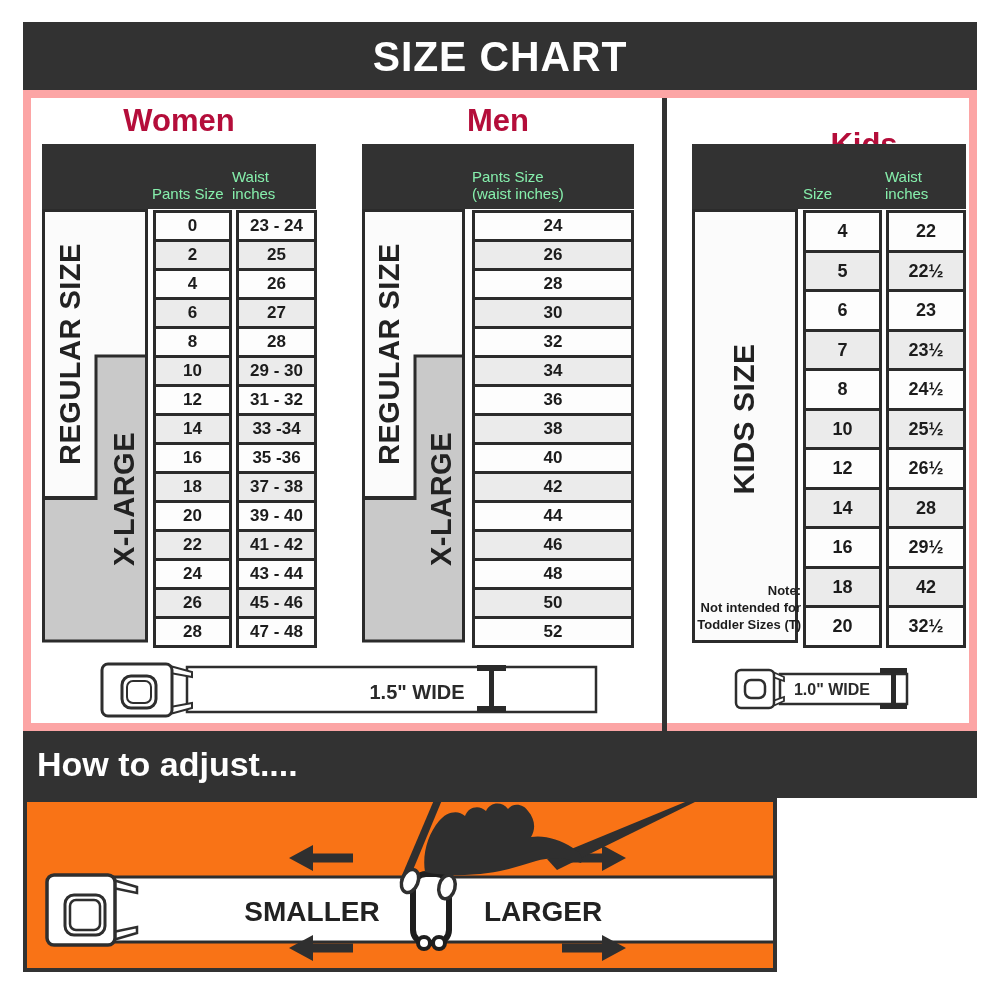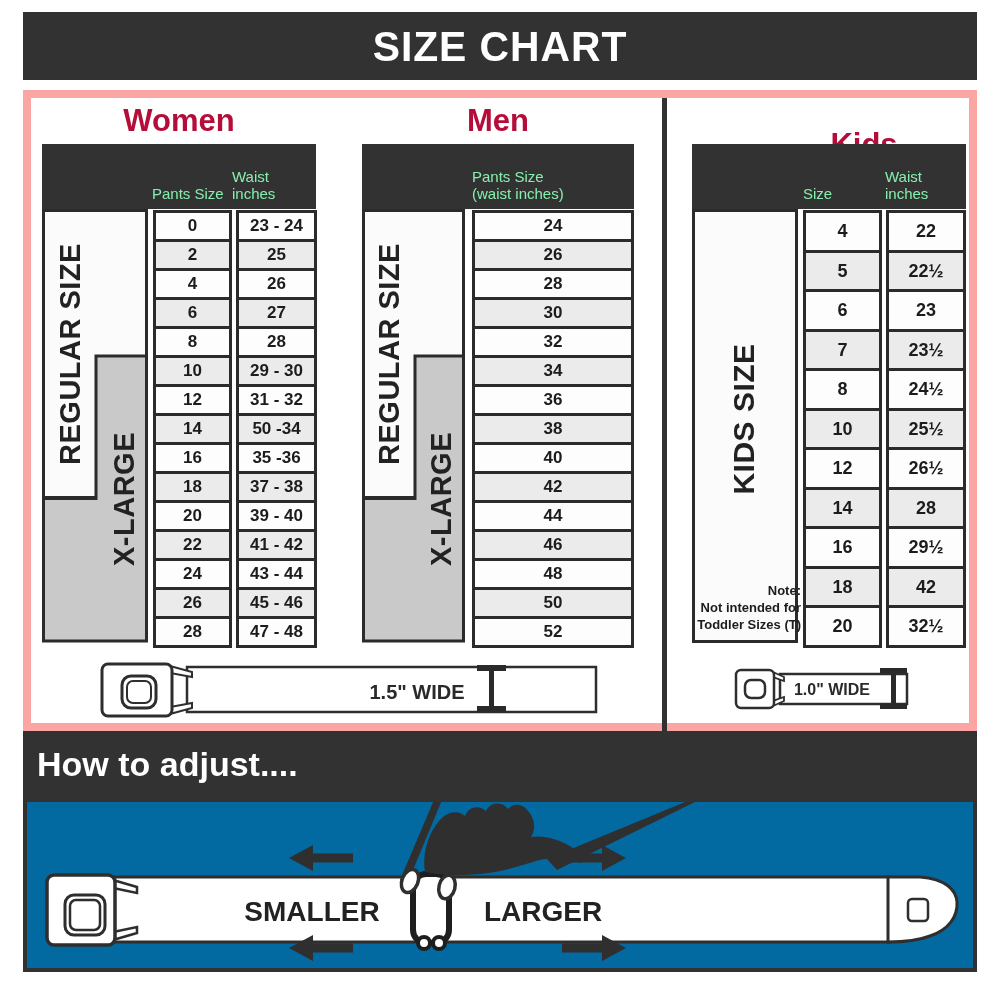--- a/index.html
+++ b/index.html
@@ -1,20 +1,20 @@
 <!DOCTYPE html>
 <html><head>
 <meta charset="utf-8">
 <style>
   * { margin:0; padding:0; box-sizing:border-box; }
   body { background:#ffffff; font-family:"Liberation Sans", sans-serif; }
   .screen { position:relative; width:1000px; height:1000px; background:#fff; overflow:hidden; }
 
   
-  .banner { position:absolute; left:23px; top:12px; width:954px; height:68px;
+  .banner { position:absolute; left:23px; top:22px; width:954px; height:68px;
             background:#323232; display:flex; align-items:center; justify-content:center; }
   .banner-title { color:#fff; font-size:43px; font-weight:bold; letter-spacing:1px;
                   transform:scaleX(.95); }
 
   
   .main-panel { position:absolute; left:23px; top:90px; width:954px; height:641px;
                 border:8px solid #fca5a5; background:#fff; }
   .divider { position:absolute; left:631px; top:0; width:5px; height:633px; background:#323232; }
 
   .sec-title { position:absolute; top:5px; width:200px; height:36px; text-align:center;
@@ -47,22 +47,22 @@
 
   .belt-adult { position:absolute; left:68px;  top:561px; }
   .belt-kids  { position:absolute; left:701px; top:566px; }
 
   
   .band { position:absolute; left:23px; top:731px; width:954px; height:67px; background:#323232;
           display:flex; align-items:center; }
   .band-title { color:#fff; font-size:34px; font-weight:bold; padding-left:14px; }
 
   
-  .bottom-panel { position:absolute; left:23px; top:798px; width:954px; height:174px;
-                  border:4px solid #323232; background:#0369a1; overflow:hidden;text-decoration:underline; }
+  .bottom-panel { position:absolute; left:23px; top:798px; width:754px; height:174px;
+                  border:4px solid #323232; background:#f97316; overflow:hidden;text-decoration:underline; }
 
   svg { font-family:"Liberation Sans", sans-serif; display:block; }
   svg text { fill:#222; }
   .belt-txt { font-weight:bold; fill:#2a2a2a; }
   .vlabel { font-weight:bold; fill:#222; letter-spacing:0.5px; }
 </style>
 </head>
 <body>
 
 <div class="screen">
@@ -112,21 +112,21 @@
         </div>
       <div class="cells" style="left:194px;width:81px;">
 
       <div class="cell">23 - 24</div>
           <div class="cell">25</div>
           <div class="cell">26</div>
           <div class="cell">27</div>
           <div class="cell">28</div>
           <div class="cell">29 - 30</div>
           <div class="cell">31 - 32</div>
-          <div class="cell">50 -34</div>
+          <div class="cell">33 -34</div>
           <div class="cell">35 -36</div>
           <div class="cell">37 - 38</div>
           <div class="cell">39 - 40</div>
           <div class="cell">41 - 42</div>
           <div class="cell">43 - 44</div>
           <div class="cell">45 - 46</div>
           <div class="cell">47 - 48</div>
         </div>
     </div>
 

